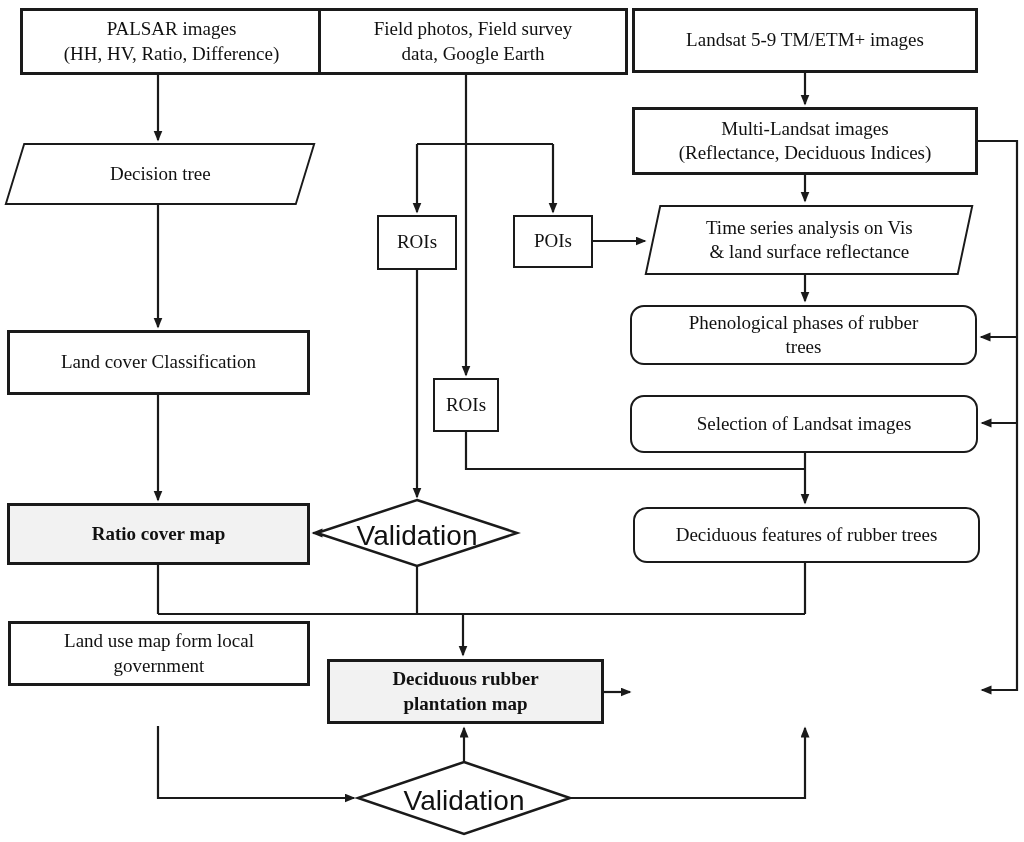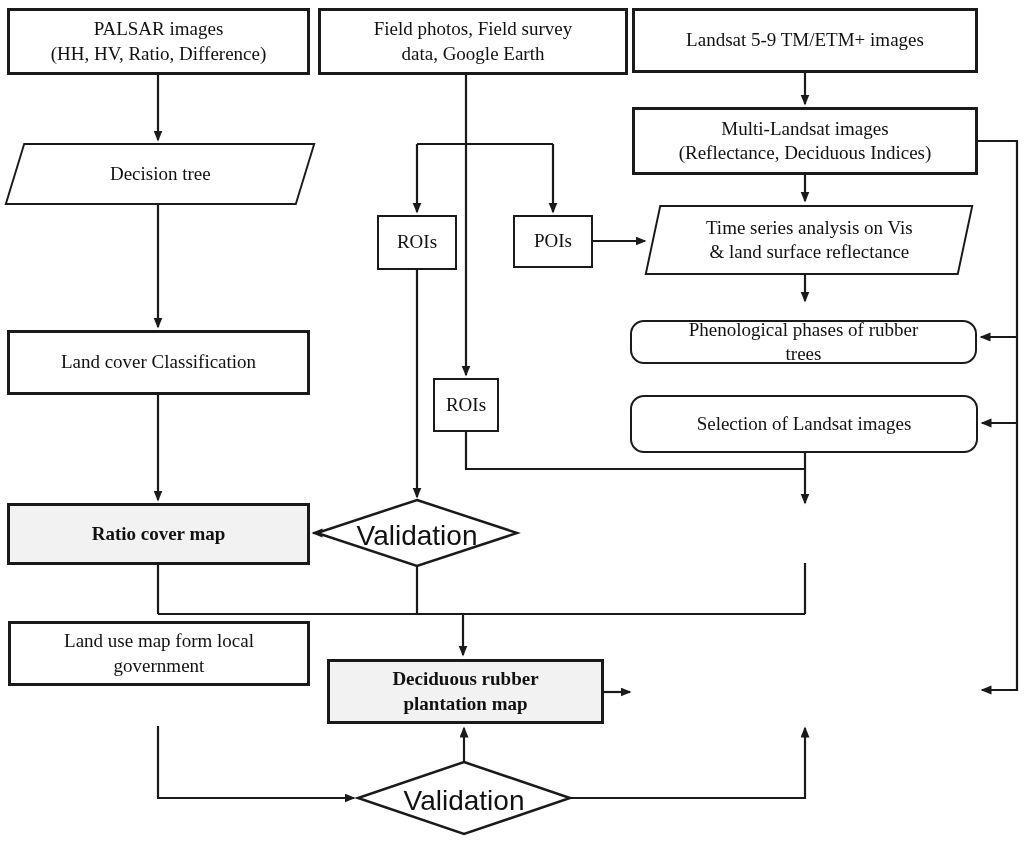--- a/index.html
+++ b/index.html
@@ -72,21 +72,21 @@
       <path d="M978,141 H1017 V690 H982" marker-end="url(#arr)"></path>
       <path d="M1017,337 H981" marker-end="url(#arr)"></path>
       <path d="M1017,423 H982" marker-end="url(#arr)"></path>
     </g>
     <g fill="#ffffff" stroke="#1a1a1a" stroke-width="2.5">
       <polygon points="417,500 517,533 417,566 317,533"></polygon>
       <polygon points="464,762 570,798 464,834 358,798"></polygon>
     </g>
   </svg>
 
-  <div class="node" style="left:7px;top:8px;width:303px;height:67px">PALSAR images
+  <div class="node" style="left:20px;top:8px;width:303px;height:67px">PALSAR images
 (HH, HV, Ratio, Difference)</div>
 
   <div class="node" style="left:318px;top:8px;width:310px;height:67px">Field photos, Field survey
 data, Google Earth</div>
 
   <div class="node" style="left:632px;top:8px;width:346px;height:65px">Landsat 5-9 TM/ETM+ images</div>
 
   <div class="node" style="left:632px;top:107px;width:346px;height:68px">Multi-Landsat images
 (Reflectance, Deciduous Indices)</div>
 
@@ -98,25 +98,26 @@
     <div class="t">Time series analysis on Vis
 &amp; land surface reflectance</div>
   </div>
 
   <div class="node small" style="left:377px;top:215px;width:80px;height:55px">ROIs</div>
 
   <div class="node small" style="left:513px;top:215px;width:80px;height:53px">POIs</div>
 
   <div class="node small" style="left:433px;top:378px;width:66px;height:54px">ROIs</div>
 
-  <div class="node rounded" style="left:630px;top:320px;width:347px;height:44px">Phenological phases of rubber
+  <div class="node rounded" style="left:630px;top:305px;width:347px;height:60px">Phenological phases of rubber
 trees</div>
 
   <div class="node rounded" style="left:630px;top:395px;width:348px;height:58px">Selection of Landsat images</div>
 
+  <div class="node rounded" style="left:633px;top:507px;width:347px;height:56px">Deciduous features of rubber trees</div>
 
   <div class="node" style="left:7px;top:330px;width:303px;height:65px">Land cover Classification</div>
 
   <div class="node shaded" style="left:7px;top:503px;width:303px;height:62px">Ratio cover map</div>
 
   <div class="node" style="left:8px;top:621px;width:302px;height:65px">Land use map form local
 government</div>
 
   <div class="node shaded" style="left:327px;top:659px;width:277px;height:65px">Deciduous rubber
 plantation map</div>

